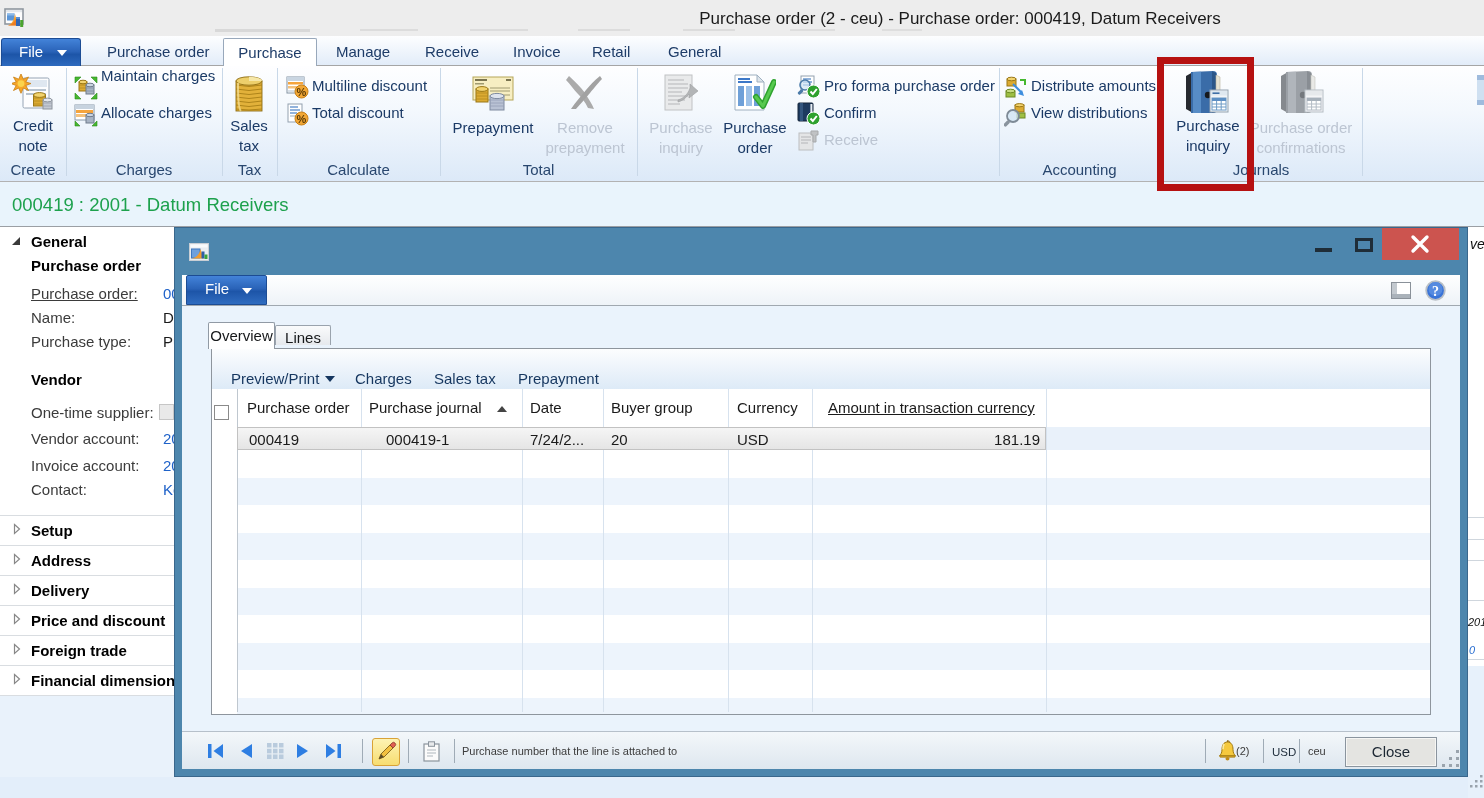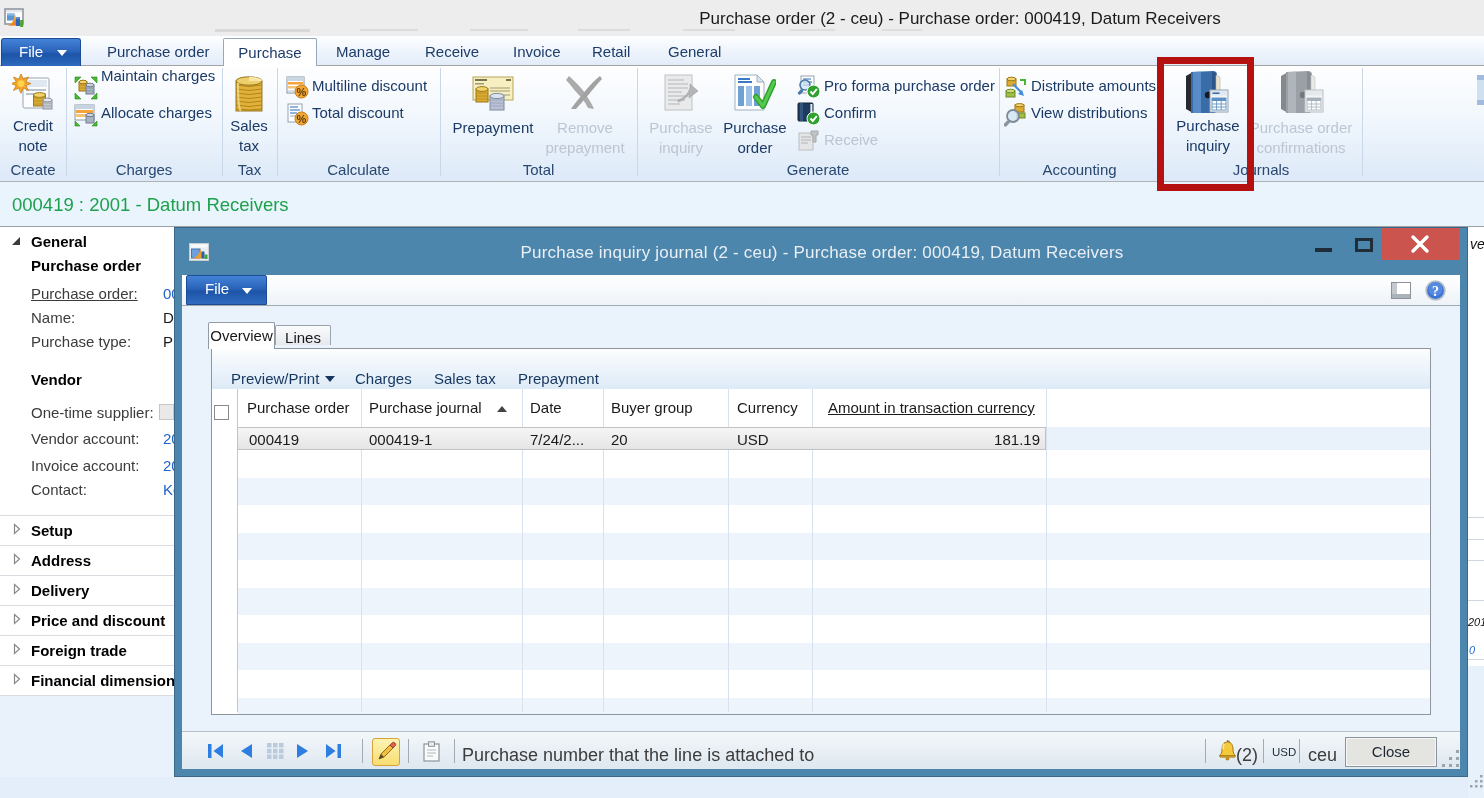--- a/index.html
+++ b/index.html
@@ -57,21 +57,21 @@
 #whitebox { position:absolute; left:29px; top:73px; width:1220px; height:367px; background:#fff; border:1px solid #8e959d; z-index:1; }
 #gridtoolbar { position:absolute; left:0; top:0; width:1218px; height:40px; background:linear-gradient(#fcfdfe,#ddeaf7); }
 .tbi { position:absolute; top:21px; font-size:15px; color:#15365f; }
 .grow { position:absolute; left:25px; width:1193px; }
 .vline { position:absolute; top:40px; width:1px; height:323px; background:#d7e2ee; }
 #selrow { position:absolute; left:25px; top:78px; width:809px; height:23px; background:linear-gradient(#f5f5f5,#e5e5e5); border:1px solid #c2c2c2; }
 .hdr { position:absolute; top:50px; font-size:15px; color:#1a1a1a; }
 .cell { position:absolute; top:82px; font-size:15px; color:#1a1a1a; }
 #statusbar { position:absolute; left:0; top:456px; width:1278px; height:38px; background:linear-gradient(#f3f7fa,#dee7ef); border-top:1px solid #b6c0ca; }
 .ssep { position:absolute; top:7px; width:1px; height:24px; background:#9fabb6; }
-.stxt { position:absolute; font-size:18px; color:#3c3c3c; }
+.stxt { position:absolute; font-size:11px; color:#3c3c3c; }
 #closebtn { position:absolute; left:1163px; top:5px; width:92px; height:30px; background:#e4e4e1; border:1px solid #8a949e; box-shadow:inset 0 0 0 1px #f6f6f4; font-size:15px; color:#1c2733; text-align:center; line-height:28px; }
 #pencilbtn { position:absolute; left:190px; top:6px; width:28px; height:28px; background:linear-gradient(#fdf3b4,#f7dd71); border:1px solid #d9a236; border-radius:3px; }
 #redbox { left:1157px; top:57px; width:97px; height:134px; border:7px solid #b61111; z-index:50; }
 </style>
 </head>
 <body>
 <div class="abs" id="titlebar"></div>
 <svg class="abs" style="left:4px;top:8px;" width="20" height="20" viewBox="0 0 20 20">
     <rect x="1" y="1" width="18" height="15" fill="#fdfdfd" stroke="#8f979f" stroke-width="1.6"></rect>
     <rect x="2" y="2" width="16" height="2.2" fill="#e3e7eb"></rect>
@@ -114,21 +114,20 @@
   <div class="gsep" style="left:440px"></div>
   <div class="gsep" style="left:637px"></div>
   <div class="gsep" style="left:999px"></div>
   <div class="gsep" style="left:1160px"></div>
   <div class="gsep" style="left:1362px"></div>
   <div class="glabel" style="left:3px;width:60px;">Create</div>
   <div class="glabel" style="left:67px;width:154px;">Charges</div>
   <div class="glabel" style="left:223px;width:53px;">Tax</div>
   <div class="glabel" style="left:278px;width:161px;">Calculate</div>
   <div class="glabel" style="left:441px;width:195px;">Total</div>
-  <div class="glabel" style="left:638px;width:360px;">Generate</div>
   <div class="glabel" style="left:1000px;width:159px;">Accounting</div>
   <div class="glabel" style="left:1161px;width:200px;">Journals</div>
 
   <svg style="left:12px;top:8px;" width="42" height="42" viewBox="0 0 42 42">
     <rect x="11" y="4" width="26" height="30" rx="1.5" fill="#fdfdfe" stroke="#96a4b4"></rect>
     <rect x="13" y="6" width="22" height="7" fill="#dfe7f0"></rect>
     <rect x="14" y="15" width="12" height="2" fill="#b7c3cf"></rect>
       <rect x="14" y="19" width="10" height="2" fill="#b7c3cf"></rect>
     <rect x="26" y="15" width="8" height="2" fill="#b7c3cf"></rect>
       <rect x="26" y="19" width="8" height="2" fill="#b7c3cf"></rect>
@@ -434,21 +433,20 @@
 <div class="abs" id="dialog">
   <svg style="left:14px;top:15px;" width="20" height="19" viewBox="0 0 20 19">
       <rect x="0.5" y="0.5" width="19" height="17" fill="#e9edf1" stroke="#c8ced4"></rect>
       <rect x="1.5" y="1.5" width="17" height="3" fill="#f8fafb"></rect>
       <rect x="2" y="5.5" width="9.5" height="10" fill="#3f78c0"></rect>
       <rect x="3" y="6.5" width="7.5" height="8" fill="#6fa0dc"></rect>
       <path d="M2.5 15.5 C8 14.5 10.5 11 11.5 6 L14.5 15.5 Z" fill="#f29b2d"></path>
       <rect x="12.5" y="8.5" width="3" height="7" fill="#2e5fa8"></rect>
       <rect x="15.5" y="11.5" width="3" height="4.5" fill="#3aa33c"></rect>
     </svg>
-  <div id="dlg-title">Purchase inquiry journal (2 - ceu) - Purchase order: 000419, Datum Receivers</div>
   <div id="dlg-min"></div>
   <div id="dlg-max"></div>
   <div id="dlg-close">
     <svg style="left:0;top:0;" width="77" height="32" viewBox="0 0 77 32">
         <path d="M31 9 L45 23 M45 9 L31 23" stroke="#fff" stroke-width="3.4" stroke-linecap="round"></path>
       </svg>
   </div>
   <div id="dlg-client">
     <div id="dlg-menubar">
       <div id="dlg-file">
@@ -497,21 +495,21 @@
       <div style="position:absolute;left:2px;top:56px;width:15px;height:15px;border:1px solid #8a8a8a;background:#fff;"></div>
       <div class="hdr" style="left:35px;">Purchase order</div>
       <div class="hdr" style="left:157px;">Purchase journal</div>
       <div class="hdr" style="left:285px;top:57px;width:0;height:0;border-left:5px solid transparent;border-right:5px solid transparent;border-bottom:6px solid #444;"></div>
       <div class="hdr" style="left:318px;">Date</div>
       <div class="hdr" style="left:399px;">Buyer group</div>
       <div class="hdr" style="left:525px;">Currency</div>
       <div class="hdr" style="left:616px;text-decoration:underline;">Amount in transaction currency</div>
       <div id="selrow"></div>
       <div class="cell" style="left:37px;">000419</div>
-      <div class="cell" style="left:157px;">000419-1</div>
+      <div class="cell" style="left:174px;">000419-1</div>
       <div class="cell" style="left:318px;">7/24/2...</div>
       <div class="cell" style="left:399px;">20</div>
       <div class="cell" style="left:525px;">USD</div>
       <div class="cell" style="left:628px;width:200px;text-align:right;">181.19</div>
     </div>
     <div id="statusbar">
       <svg style="left:25px;top:10px;" width="18" height="18" viewBox="0 0 18 18">
           <rect x="1" y="2" width="3.5" height="14" fill="#2e7ee2"></rect>
           <path d="M16 2 L6.5 9 L16 16 Z" fill="#2e7ee2"></path>
         </svg>

